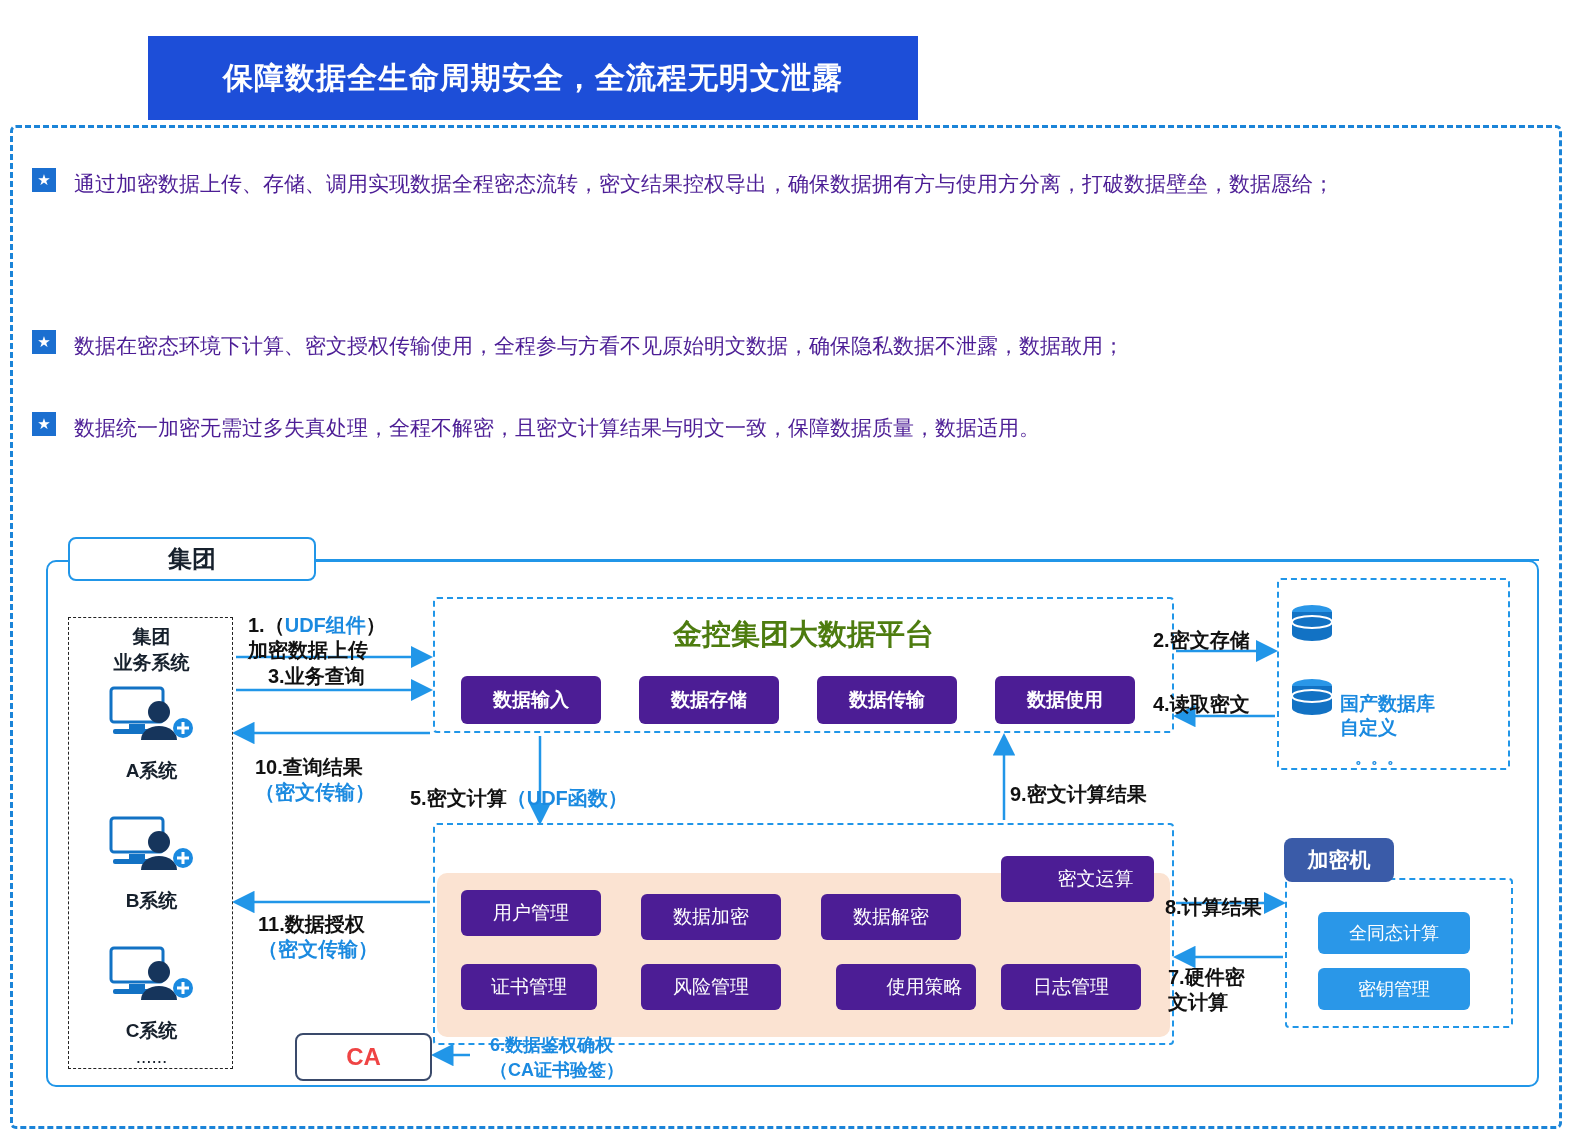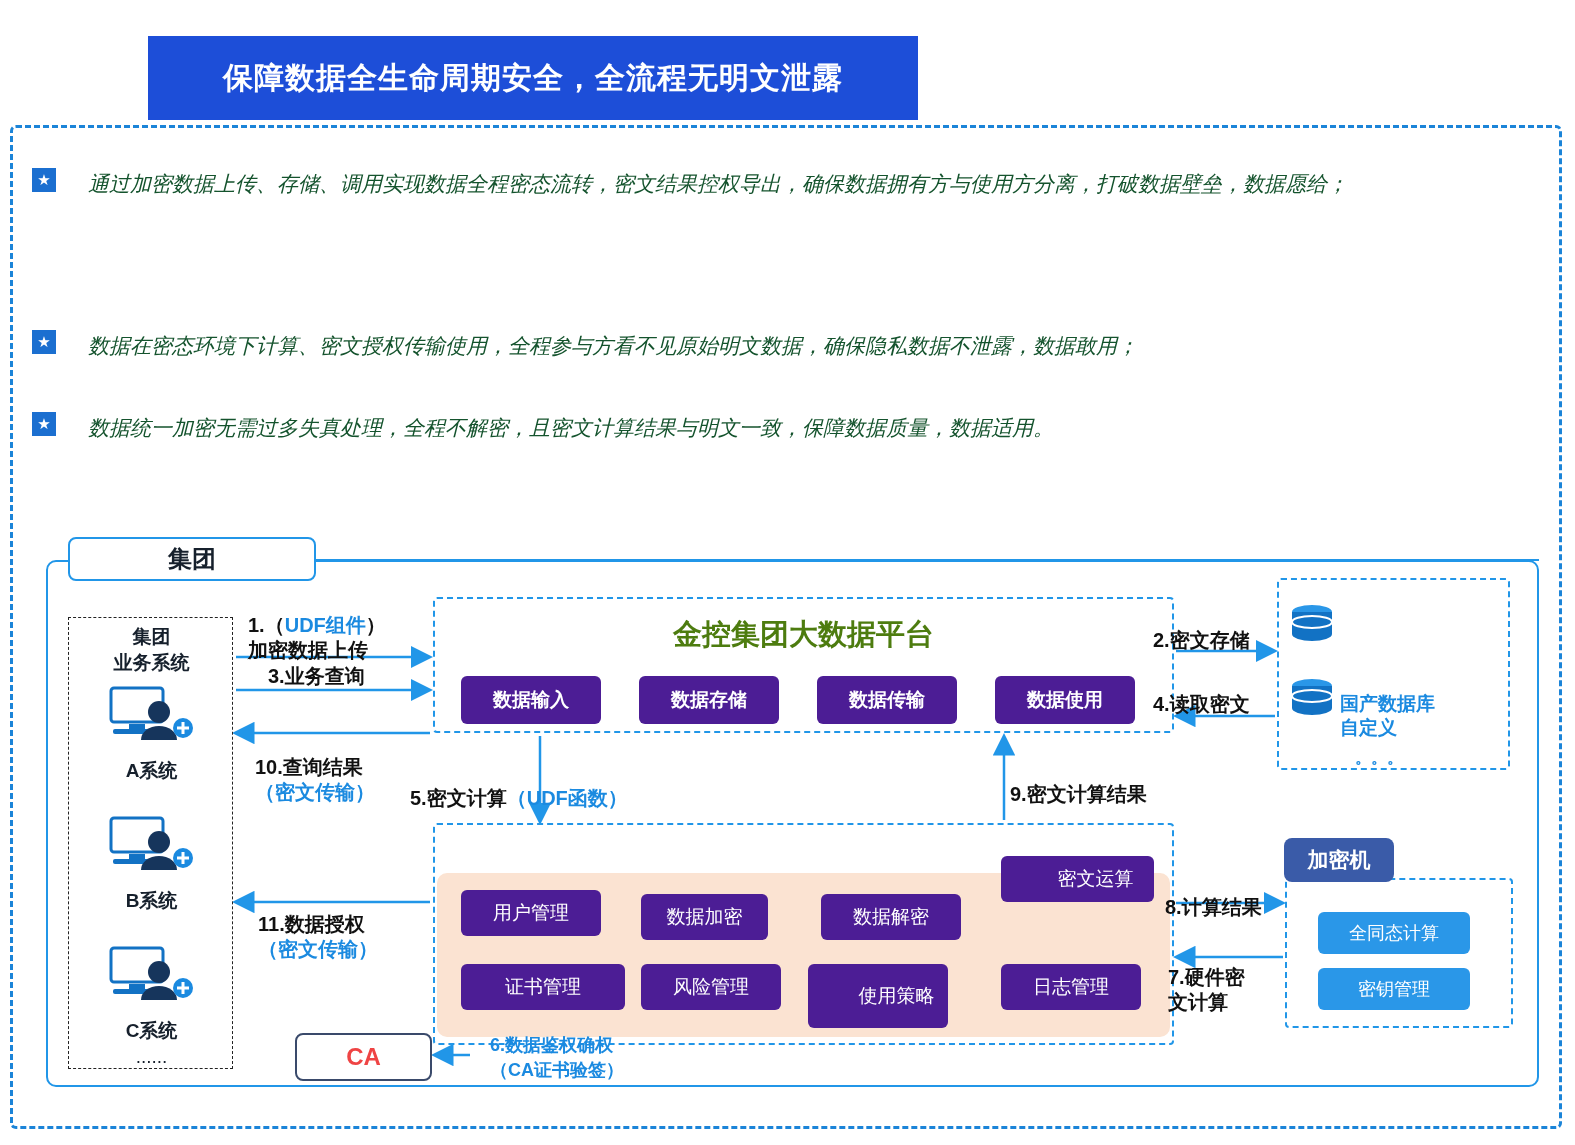--- a/index.html
+++ b/index.html
@@ -45,26 +45,25 @@
     width: 24px; height: 24px;
     background: #1b6fd0;
     color: #ffffff;
     font-size: 15px;
     line-height: 24px;
     text-align: center;
     flex: 0 0 auto;
     margin-top: 4px;
   }
   .bullet-text {
-    margin-left: 32px;
+    margin-left: 18px;
     font-size: 21px;
-    color: #14532d;
+    color: #4c1d95;
     line-height: 40px;
     width: 1420px;
-    font-style: italic;
   }
 
   
   #diagram { position: absolute; left: 0; top: 0; width: 1575px; height: 1145px; pointer-events: none; }
 
   .box { position: absolute; }
 
   
   #group-tab {
     left: 68px; top: 537px; width: 248px; height: 44px;
@@ -291,36 +290,36 @@
   </div>
   <div class="blue-chip" style="left:995px; top:676px; width:140px; height:48px;">
     <span>数据使用</span>
   </div>
 
   <div class="box" id="privacy-box"></div>
   <div id="privacy-inner"></div>
   <div class="blue-chip chip-plain" style="left:461px; top:890px; width:140px; height:46px;">
     <span>用户管理</span>
   </div>
-  <div class="blue-chip chip-plain" style="left:641px; top:894px; width:127px; height:46px;">
+  <div class="blue-chip chip-plain" style="left:641px; top:894px; width:140px; height:46px;">
     <span>数据加密</span>
   </div>
   <div class="blue-chip chip-plain" style="left:821px; top:894px; width:140px; height:46px;">
     <span>数据解密</span>
   </div>
   <div class="blue-chip chip-plain" style="left:1001px; top:856px; width:153px; height:46px;padding-left:36px;">
     <span>密文运算</span>
   </div>
-  <div class="blue-chip chip-plain" style="left:461px; top:964px; width:164px; height:46px;text-align:center;">
+  <div class="blue-chip chip-plain" style="left:461px; top:964px; width:136px; height:46px;text-align:center;">
     <span>证书管理</span>
   </div>
   <div class="blue-chip chip-plain" style="left:641px; top:964px; width:140px; height:46px;">
     <span>风险管理</span>
   </div>
-  <div class="blue-chip chip-plain" style="left:808px; top:964px; width:140px; height:64px;padding-left:37px;">
+  <div class="blue-chip chip-plain" style="left:836px; top:964px; width:140px; height:46px;padding-left:37px;">
     <span>使用策略</span>
   </div>
   <div class="blue-chip chip-plain" style="left:1001px; top:964px; width:140px; height:46px;">
     <span>日志管理</span>
   </div>
 
   <div class="box" id="db-box"></div>
   <svg class="db-cyl" style="left:1289px; top:604px;" viewBox="0 0 46 40">
     <ellipse cx="23" cy="8" rx="20" ry="7" fill="#2a97e8"></ellipse>
     <rect x="3" y="8" width="40" height="22" fill="#1272c4"></rect>

